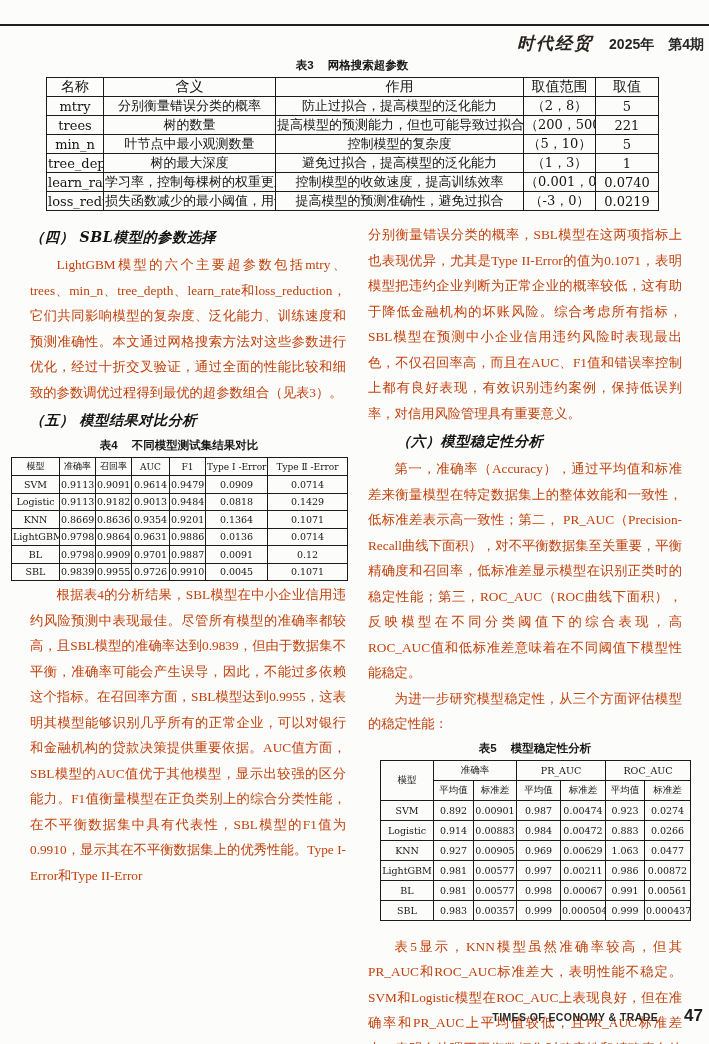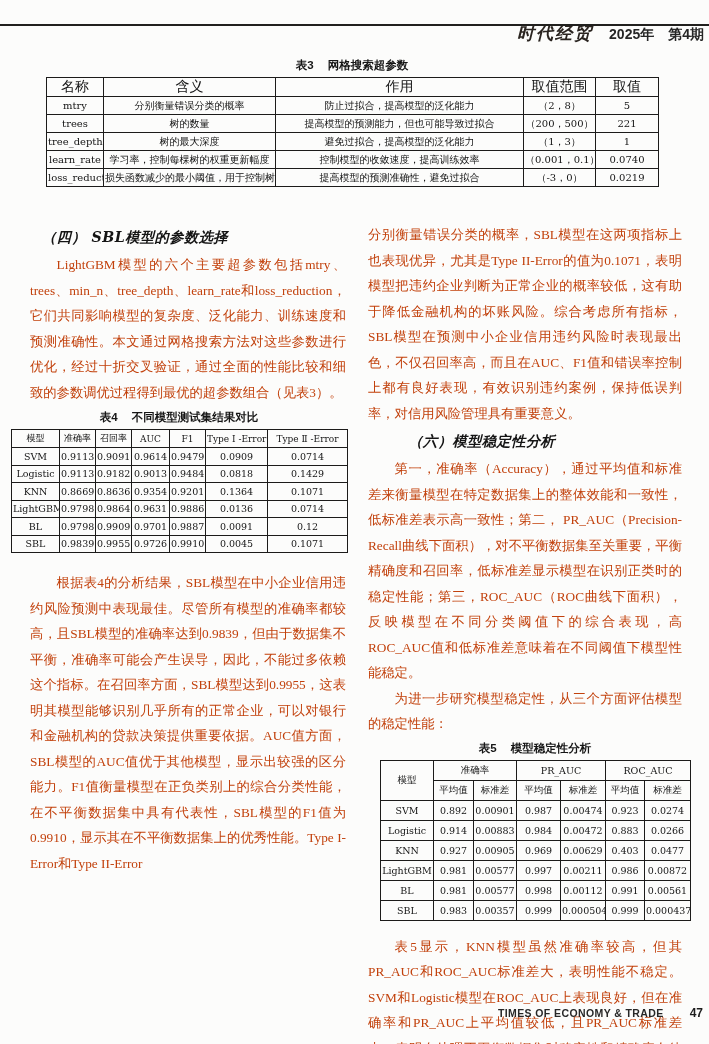--- a/index.html
+++ b/index.html
@@ -4,21 +4,21 @@
 <style>
   * { margin:0; padding:0; box-sizing:border-box; }
   html,body { width:709px; height:1044px; }
   body {
     position:relative; overflow:hidden;
     background:#fcfcfb;
     font-family:"Liberation Serif","DejaVu Serif",serif;
     color:#1e1e1e;
   }
   
-  .page-header { position:absolute; top:4px; right:5px; white-space:pre; }
+  .page-header { position:absolute; top:14px; right:5px; white-space:pre; }
   .journal-name {
     font-family:"DejaVu Serif",serif; font-style:italic; font-weight:700;
     font-size:17px; letter-spacing:2px; color:#2a2420;
   }
   .issue {
     font-family:"Liberation Sans","DejaVu Sans",sans-serif; font-weight:700;
     font-size:14px; margin-left:16px; color:#262626;
   }
   .header-rule { position:absolute; top:24px; left:0; width:709px; height:2px; background:#21201e; }
 
@@ -32,23 +32,23 @@
   th,td {
     border:1px solid #1c1b1a; text-align:center; vertical-align:middle;
     font-family:"DejaVu Serif",serif; font-weight:500; color:#141414;
     white-space:nowrap; overflow:hidden; padding:0 1px;
   }
   table { border:1.5px solid #1c1b1a; }
 
   .table3-block { position:absolute; top:58px; left:46px; width:612px; }
   .table3-block table { width:612px; }
   .table3-block th { height:19px; font-size:14px; }
-  .table3-block td { height:18px; font-size:10px; }
-
-  .table4-block { margin-left:-19px; width:336px; margin-top:5px; margin-bottom:17px; }
+  .table3-block td { height:18px; font-size:13px; }
+
+  .table4-block { margin-left:-19px; width:336px; margin-top:5px; margin-bottom:1px; }
   .table4-block table { width:336px; }
   .table4-block th { height:18px; font-size:9px; }
   .table4-block td { height:17.5px; font-size:9.5px; }
 
   .table5-block { margin-left:12px; width:310px; margin-top:4px; margin-bottom:13px; }
   .table5-block table { width:310px; }
   .table5-block th { height:20px; font-size:9.5px; }
   .table5-block td { height:20px; font-size:9.5px; }
 
   
@@ -56,36 +56,36 @@
   .col-left  { left:30px;  }
   .col-right { left:368px; width:314px; }
   .body-text {
     font-size:13.3px; line-height:25.5px; text-align:justify;
     text-indent:2em; color:#c2410c;
   }
   .body-text.no-indent { text-indent:0; }
   .section-heading {
     font-family:"DejaVu Serif",serif; font-style:italic; font-weight:700;
     font-size:14.2px; line-height:26px; letter-spacing:0.5px; color:#141414;
-    margin:2px 12px;
+    margin:2px 0;
   }
   .section-heading.indented { text-indent:2em; }
 
   
   .page-footer {
     position:absolute; top:1006px; right:6px;
     display:flex; align-items:baseline; gap:26px;
   }
   .footer-journal {
     font-family:"Liberation Sans","DejaVu Sans",sans-serif; font-weight:700;
     font-size:10.5px; letter-spacing:0.4px; color:#272727;
   }
   .footer-page-number {
     font-family:"Liberation Sans","DejaVu Sans",sans-serif; font-weight:700;
-    font-size:12px; color:#1d1d1d;text-align:center;
+    font-size:17px; color:#1d1d1d;text-align:center;
   }
 </style>
 </head>
 <body>
 
 <div class="page-header">
   <span class="journal-name">时代经贸</span><span class="issue">2025年　第4期</span>
 </div>
 <div class="header-rule"></div>
 
@@ -119,20 +119,27 @@
           <td>5</td>
         </tr>
         <tr>
           <td>trees</td>
           <td>树的数量</td>
           <td>提高模型的预测能力，但也可能导致过拟合</td>
           <td>（200，500）</td>
           <td>221</td>
         </tr>
         <tr>
+          <td>min_n</td>
+          <td>叶节点中最小观测数量</td>
+          <td>控制模型的复杂度</td>
+          <td>（5，10）</td>
+          <td>5</td>
+        </tr>
+        <tr>
           <td>tree_depth</td>
           <td>树的最大深度</td>
           <td>避免过拟合，提高模型的泛化能力</td>
           <td>（1，3）</td>
           <td>1</td>
         </tr>
         <tr>
           <td>learn_rate</td>
           <td>学习率，控制每棵树的权重更新幅度</td>
           <td>控制模型的收敛速度，提高训练效率</td>
@@ -146,20 +153,21 @@
           <td>（-3，0）</td>
           <td>0.0219</td>
         </tr>
       </tbody>
   </table>
 </div>
 
 <div class="col col-left">
   <div class="section-heading">（四） SBL模型的参数选择</div>
   <p class="body-text">LightGBM模型的六个主要超参数包括mtry、trees、min_n、tree_depth、learn_rate和loss_reduction，它们共同影响模型的复杂度、泛化能力、训练速度和预测准确性。本文通过网格搜索方法对这些参数进行优化，经过十折交叉验证，通过全面的性能比较和细致的参数调优过程得到最优的超参数组合（见表3）。</p>
+  <div class="section-heading">（五） 模型结果对比分析</div>
 
   <div class="table4-block">
     <div class="tbl-title">
       <span>表4</span><span class="gap"></span><span>不同模型测试集结果对比</span>
     </div>
     <table>
       <colgroup>
           <col style="width:48px">
           <col style="width:36px">
           <col style="width:36px">
@@ -295,38 +303,38 @@
             <td>0.00472</td>
             <td>0.883</td>
             <td>0.0266</td>
           </tr>
           <tr>
             <td>KNN</td>
             <td>0.927</td>
             <td>0.00905</td>
             <td>0.969</td>
             <td>0.00629</td>
-            <td>0.403</td>
+            <td>1.063</td>
             <td>0.0477</td>
           </tr>
           <tr>
             <td>LightGBM</td>
             <td>0.981</td>
             <td>0.00577</td>
             <td>0.997</td>
             <td>0.00211</td>
             <td>0.986</td>
             <td>0.00872</td>
           </tr>
           <tr>
             <td>BL</td>
             <td>0.981</td>
             <td>0.00577</td>
             <td>0.998</td>
-            <td>0.00112</td>
+            <td>0.00067</td>
             <td>0.991</td>
             <td>0.00561</td>
           </tr>
           <tr>
             <td>SBL</td>
             <td>0.983</td>
             <td>0.00357</td>
             <td>0.999</td>
             <td>0.000504</td>
             <td>0.999</td>

